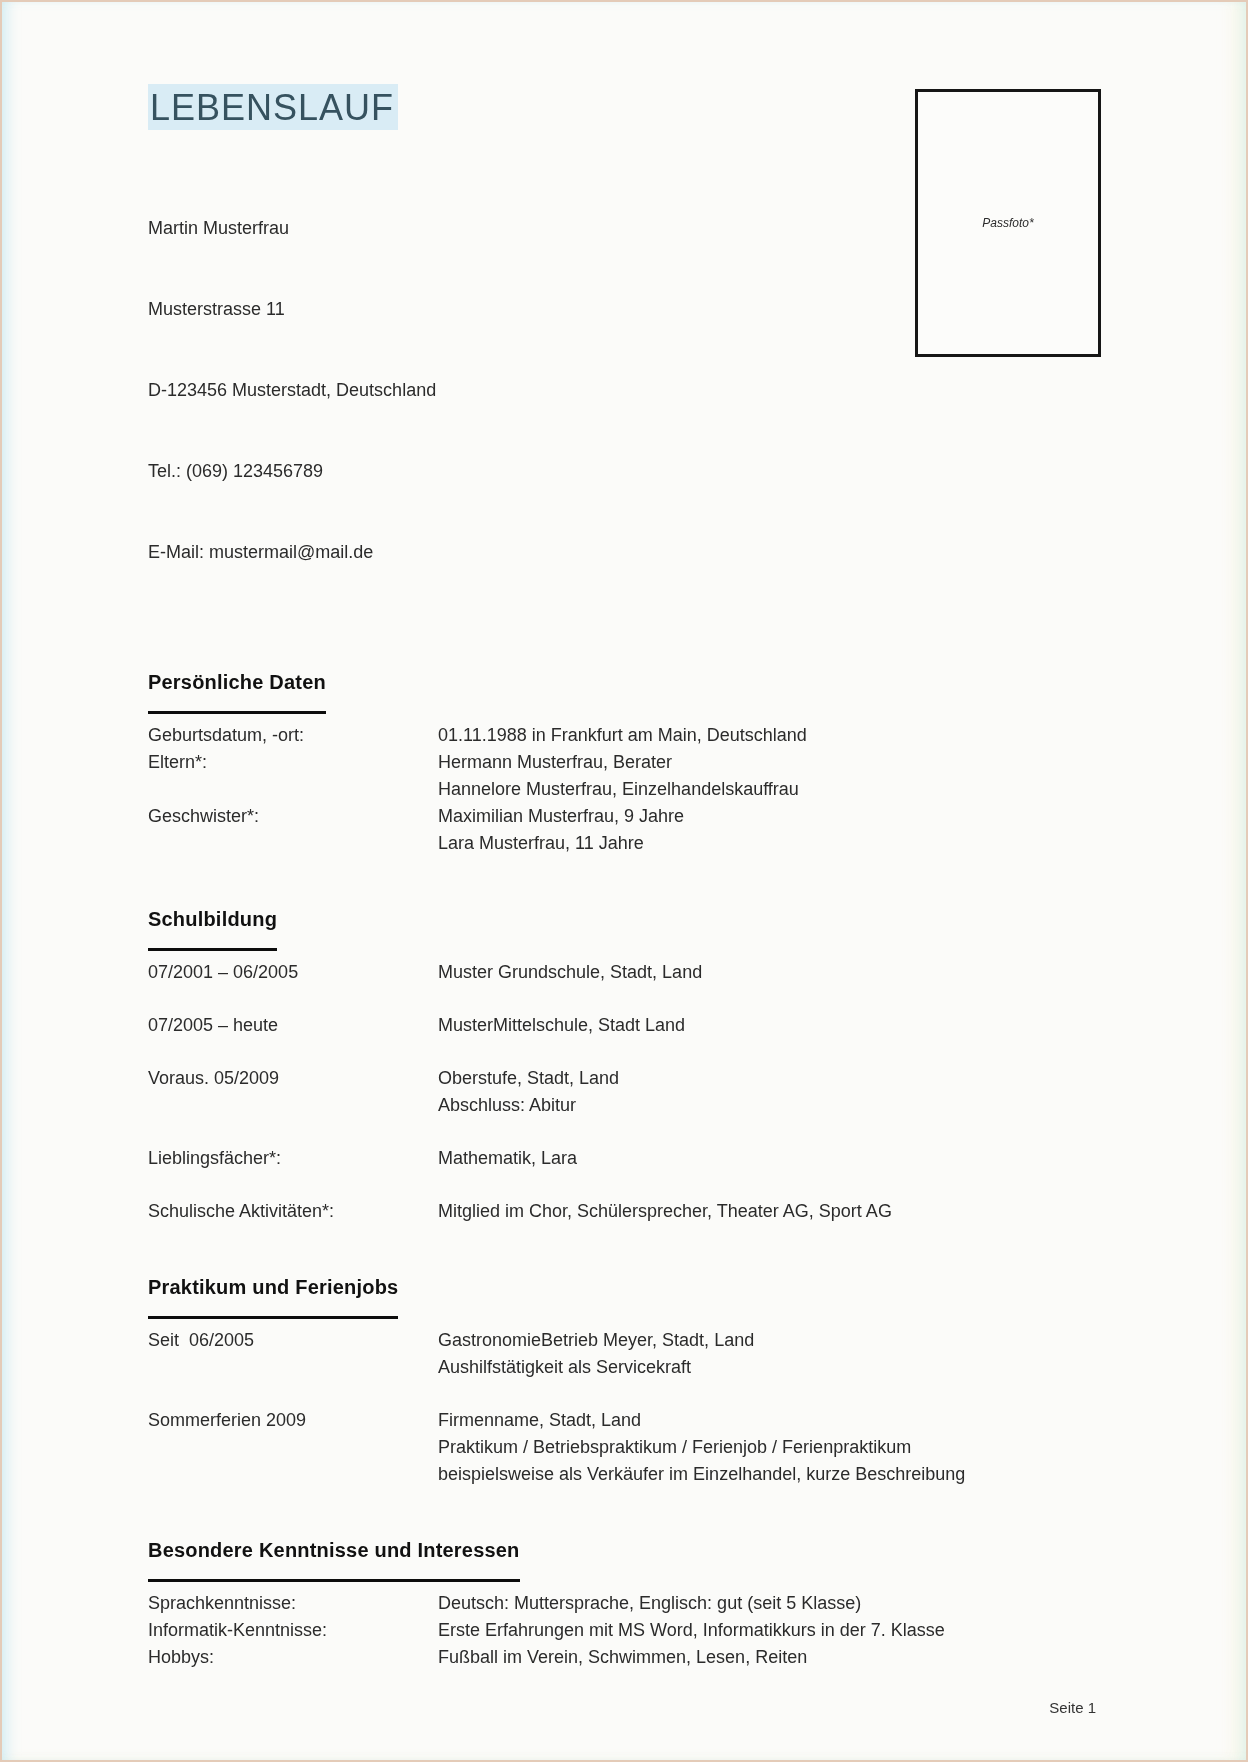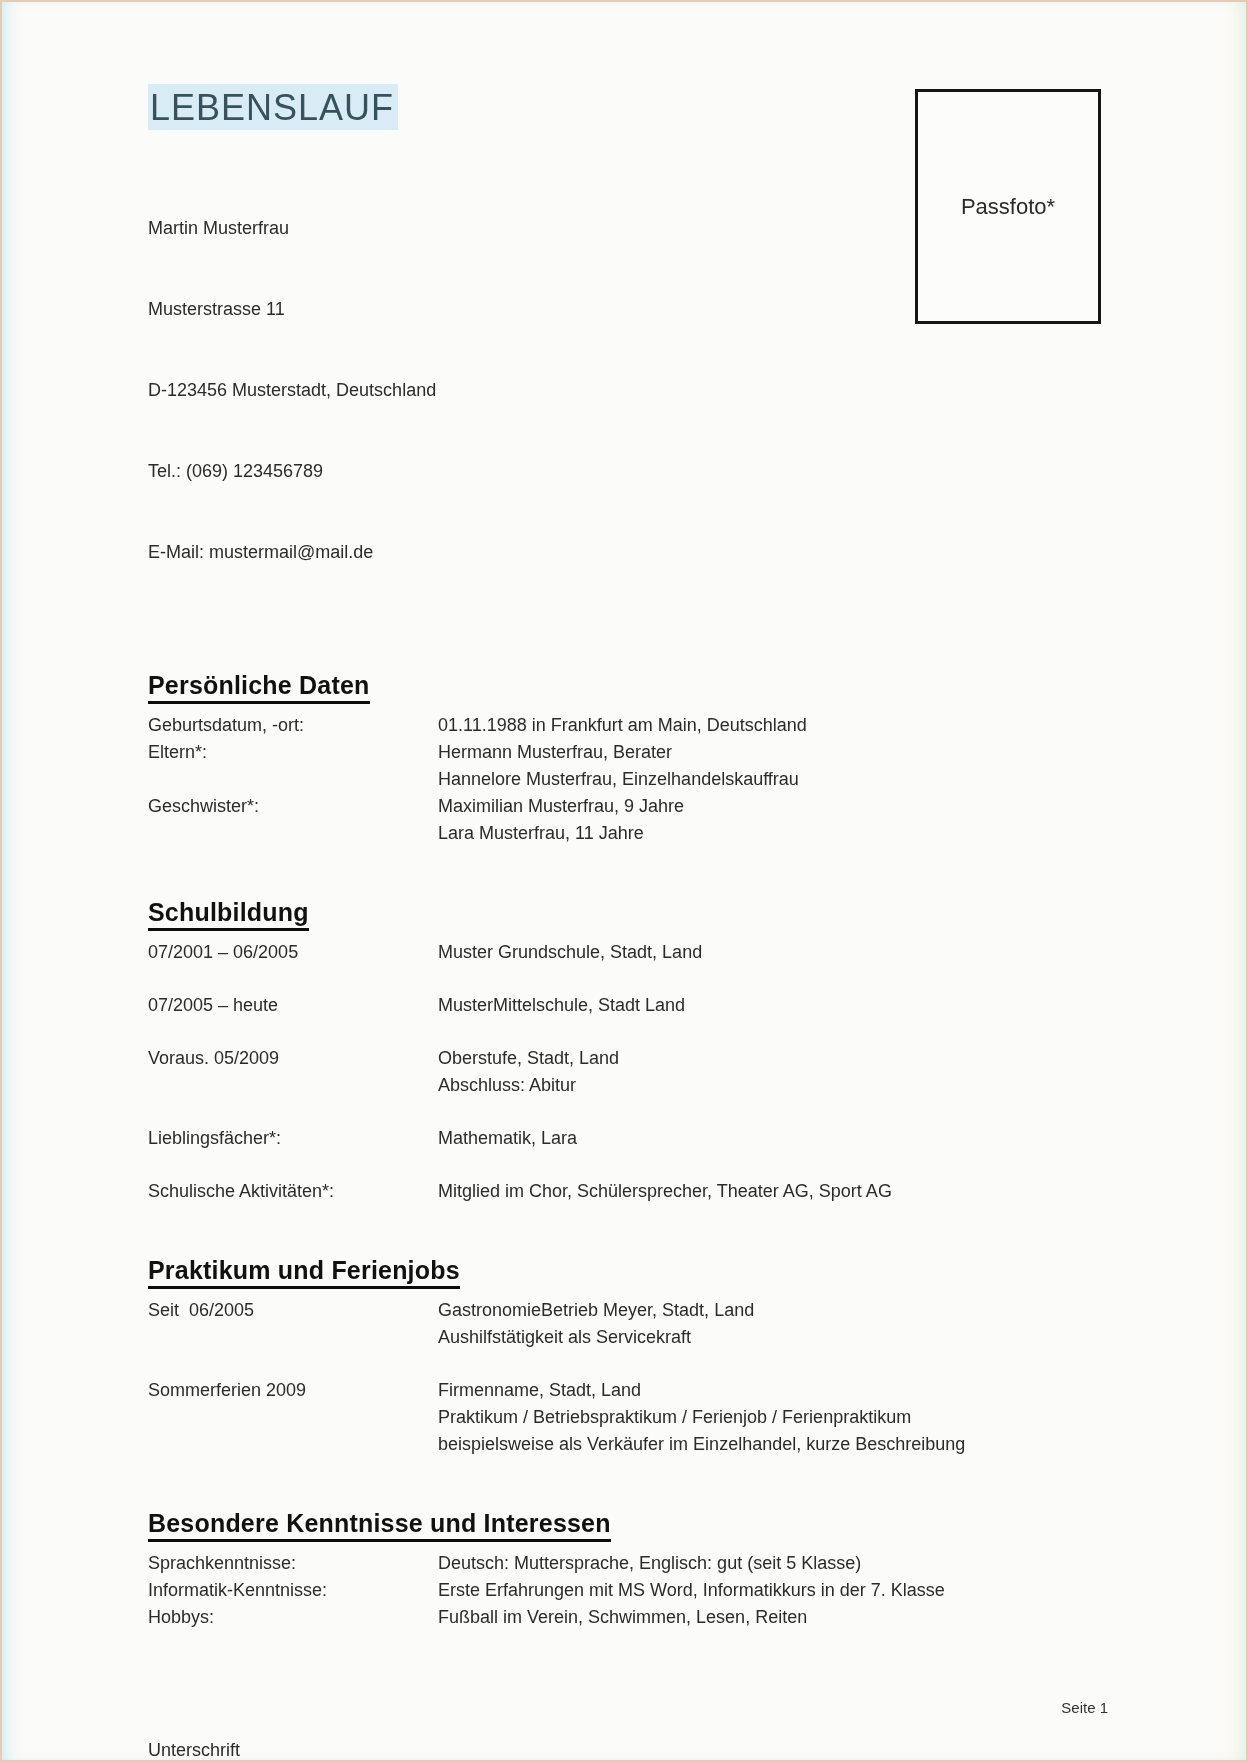--- a/index.html
+++ b/index.html
@@ -39,59 +39,60 @@
     margin-top: 32px;
     font-size: 18px;
     line-height: 27px;
     white-space: pre-wrap;
   }
   .photo-box {
     position: absolute;
     left: 913px;
     top: 87px;
     width: 186px;
-    height: 235px;
+    height: 268px;
     border: 3px solid #161616;
     background: #fcfcfa;
     display: flex;
     align-items: center;
     justify-content: center;
-    font-size: 22px;
+    font-size: 12px;
     color: #2b2b2b;
+    font-style: italic;
   }
   .section { margin-top: 51px; }
   .section-heading {
     display: inline-block;
-    font-size: 25px;
+    font-size: 20px;
     font-weight: 700;
     color: #111111;
     letter-spacing: 0.2px;
     border-bottom: 3px solid #0d0d0d;
-    padding-bottom: 1px;
+    padding-bottom: 17px;
   }
   .rows { margin-top: 8px; }
   .row {
     display: flex;
     font-size: 18px;
     line-height: 27px;
   }
   .row.gap { margin-top: 26px; }
   .cell { white-space: pre-wrap; }
   .cell.label { width: 290px; flex-shrink: 0; }
   .cell.value { flex: 1; }
   .signature {
     margin-top: 52px;
     font-size: 18px;
     line-height: 27px;
     white-space: pre-wrap;
   }
   .footer {
     position: absolute;
     top: 1697px;
-    right: 138px;
+    right: 150px;
     font-size: 15px;
     color: #333333;
   }
 </style>
 </head>
 <body>
 
 <div class="page">
 
   <div class="photo-box">

